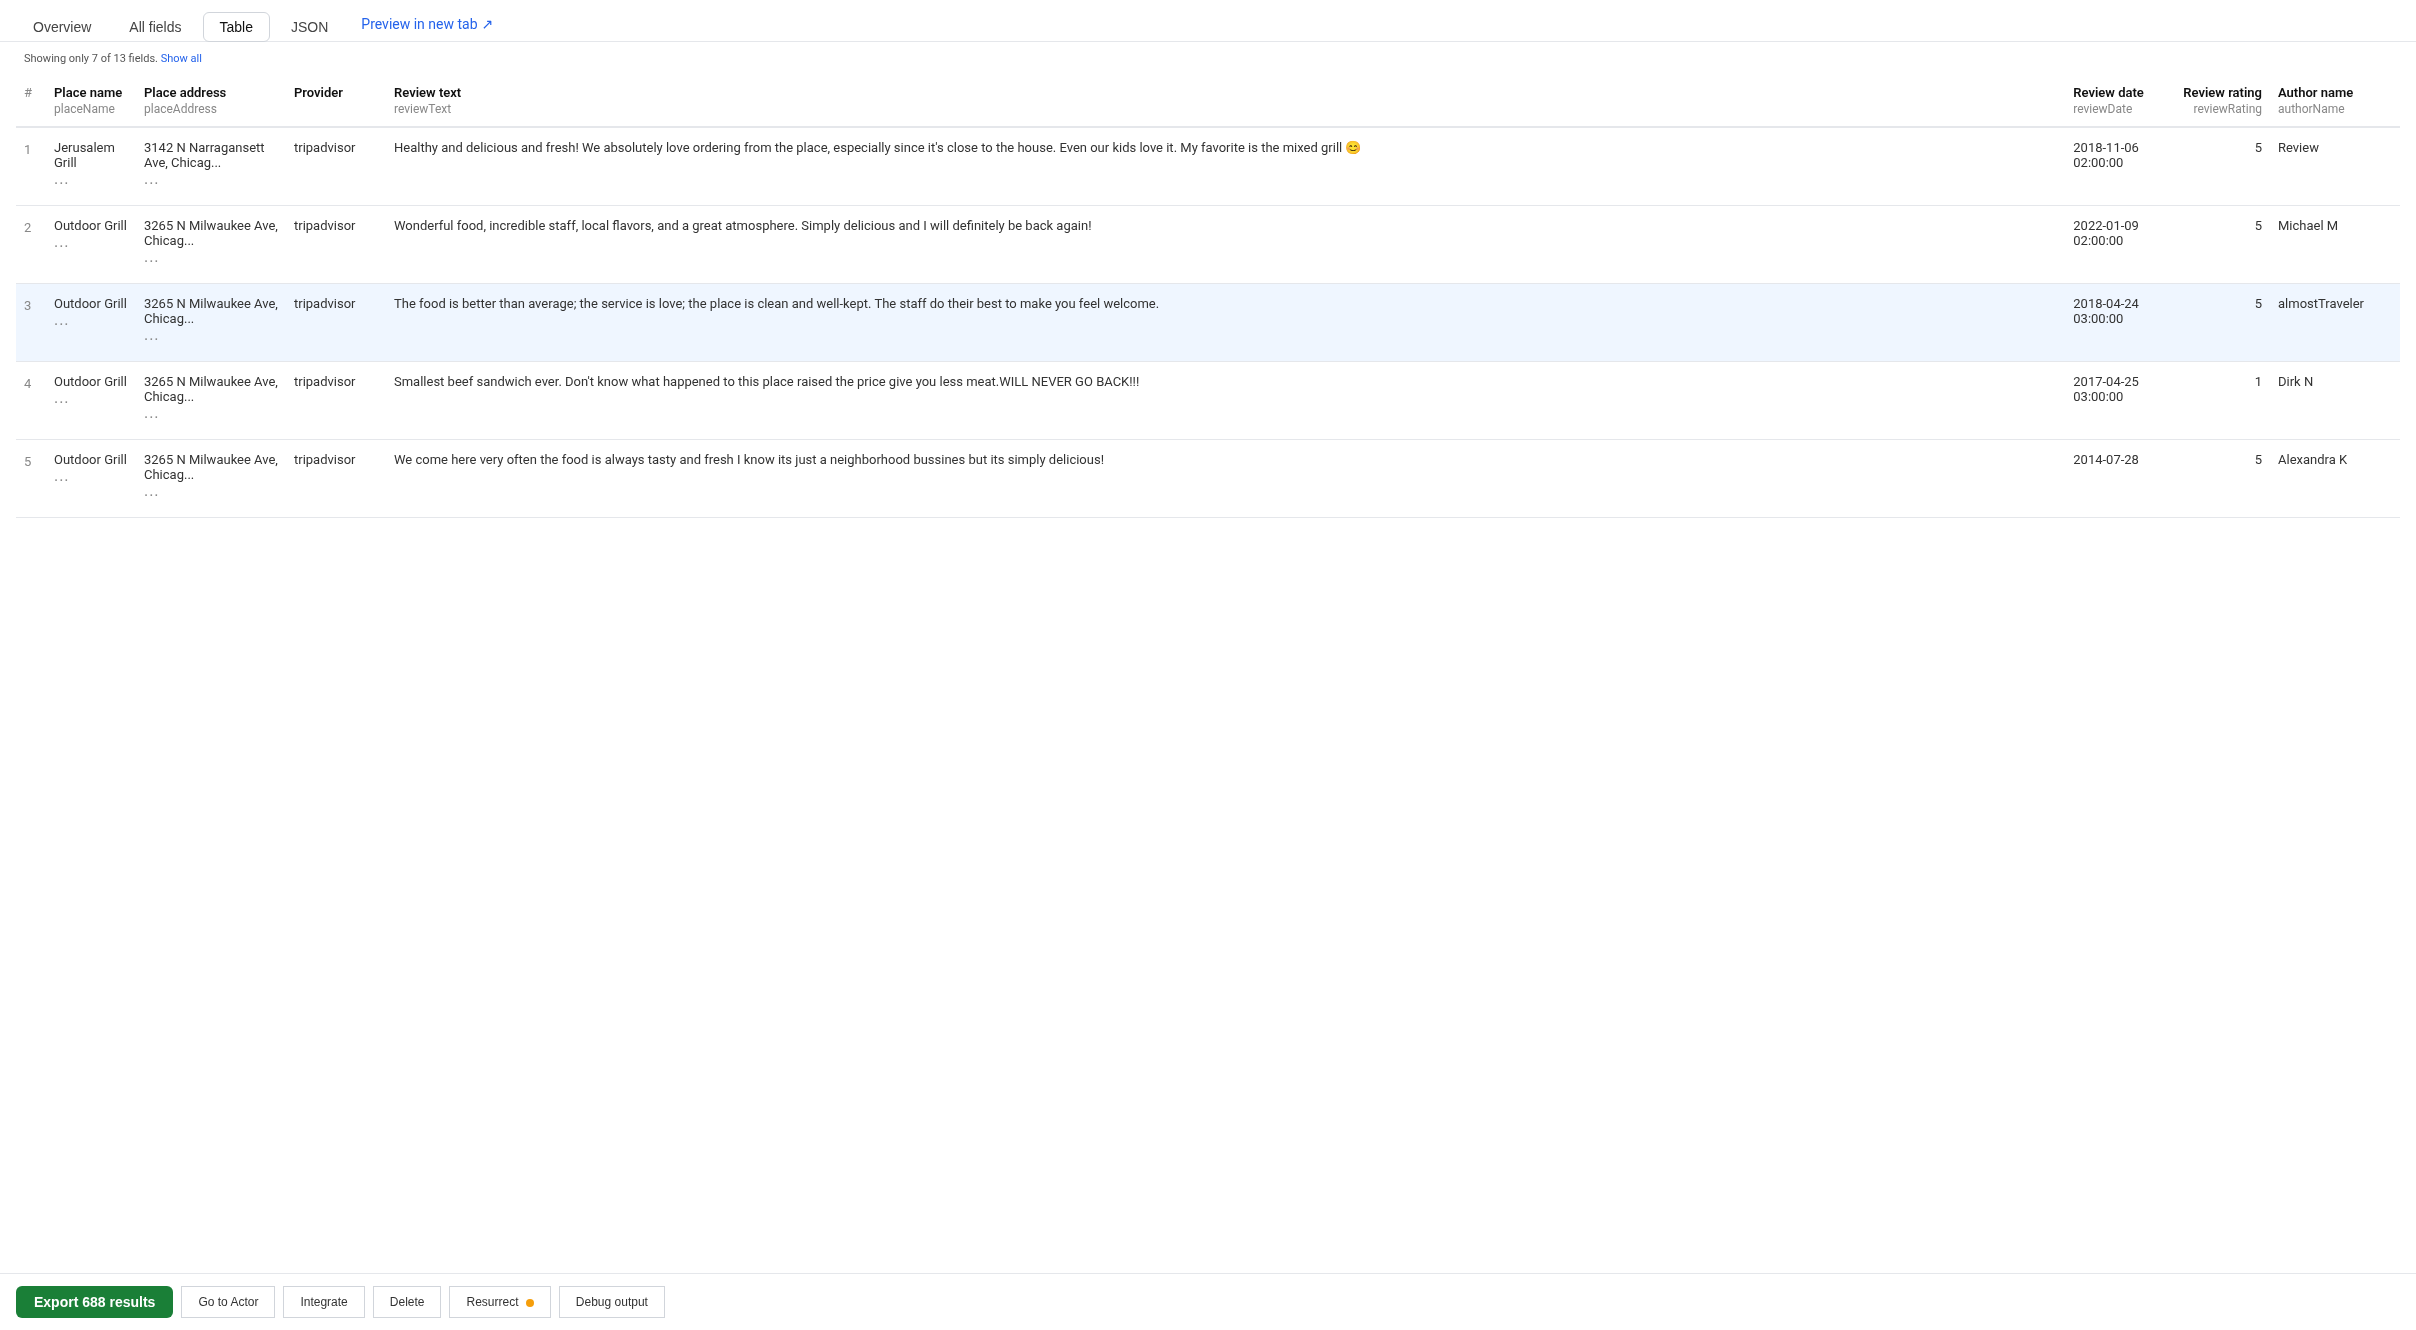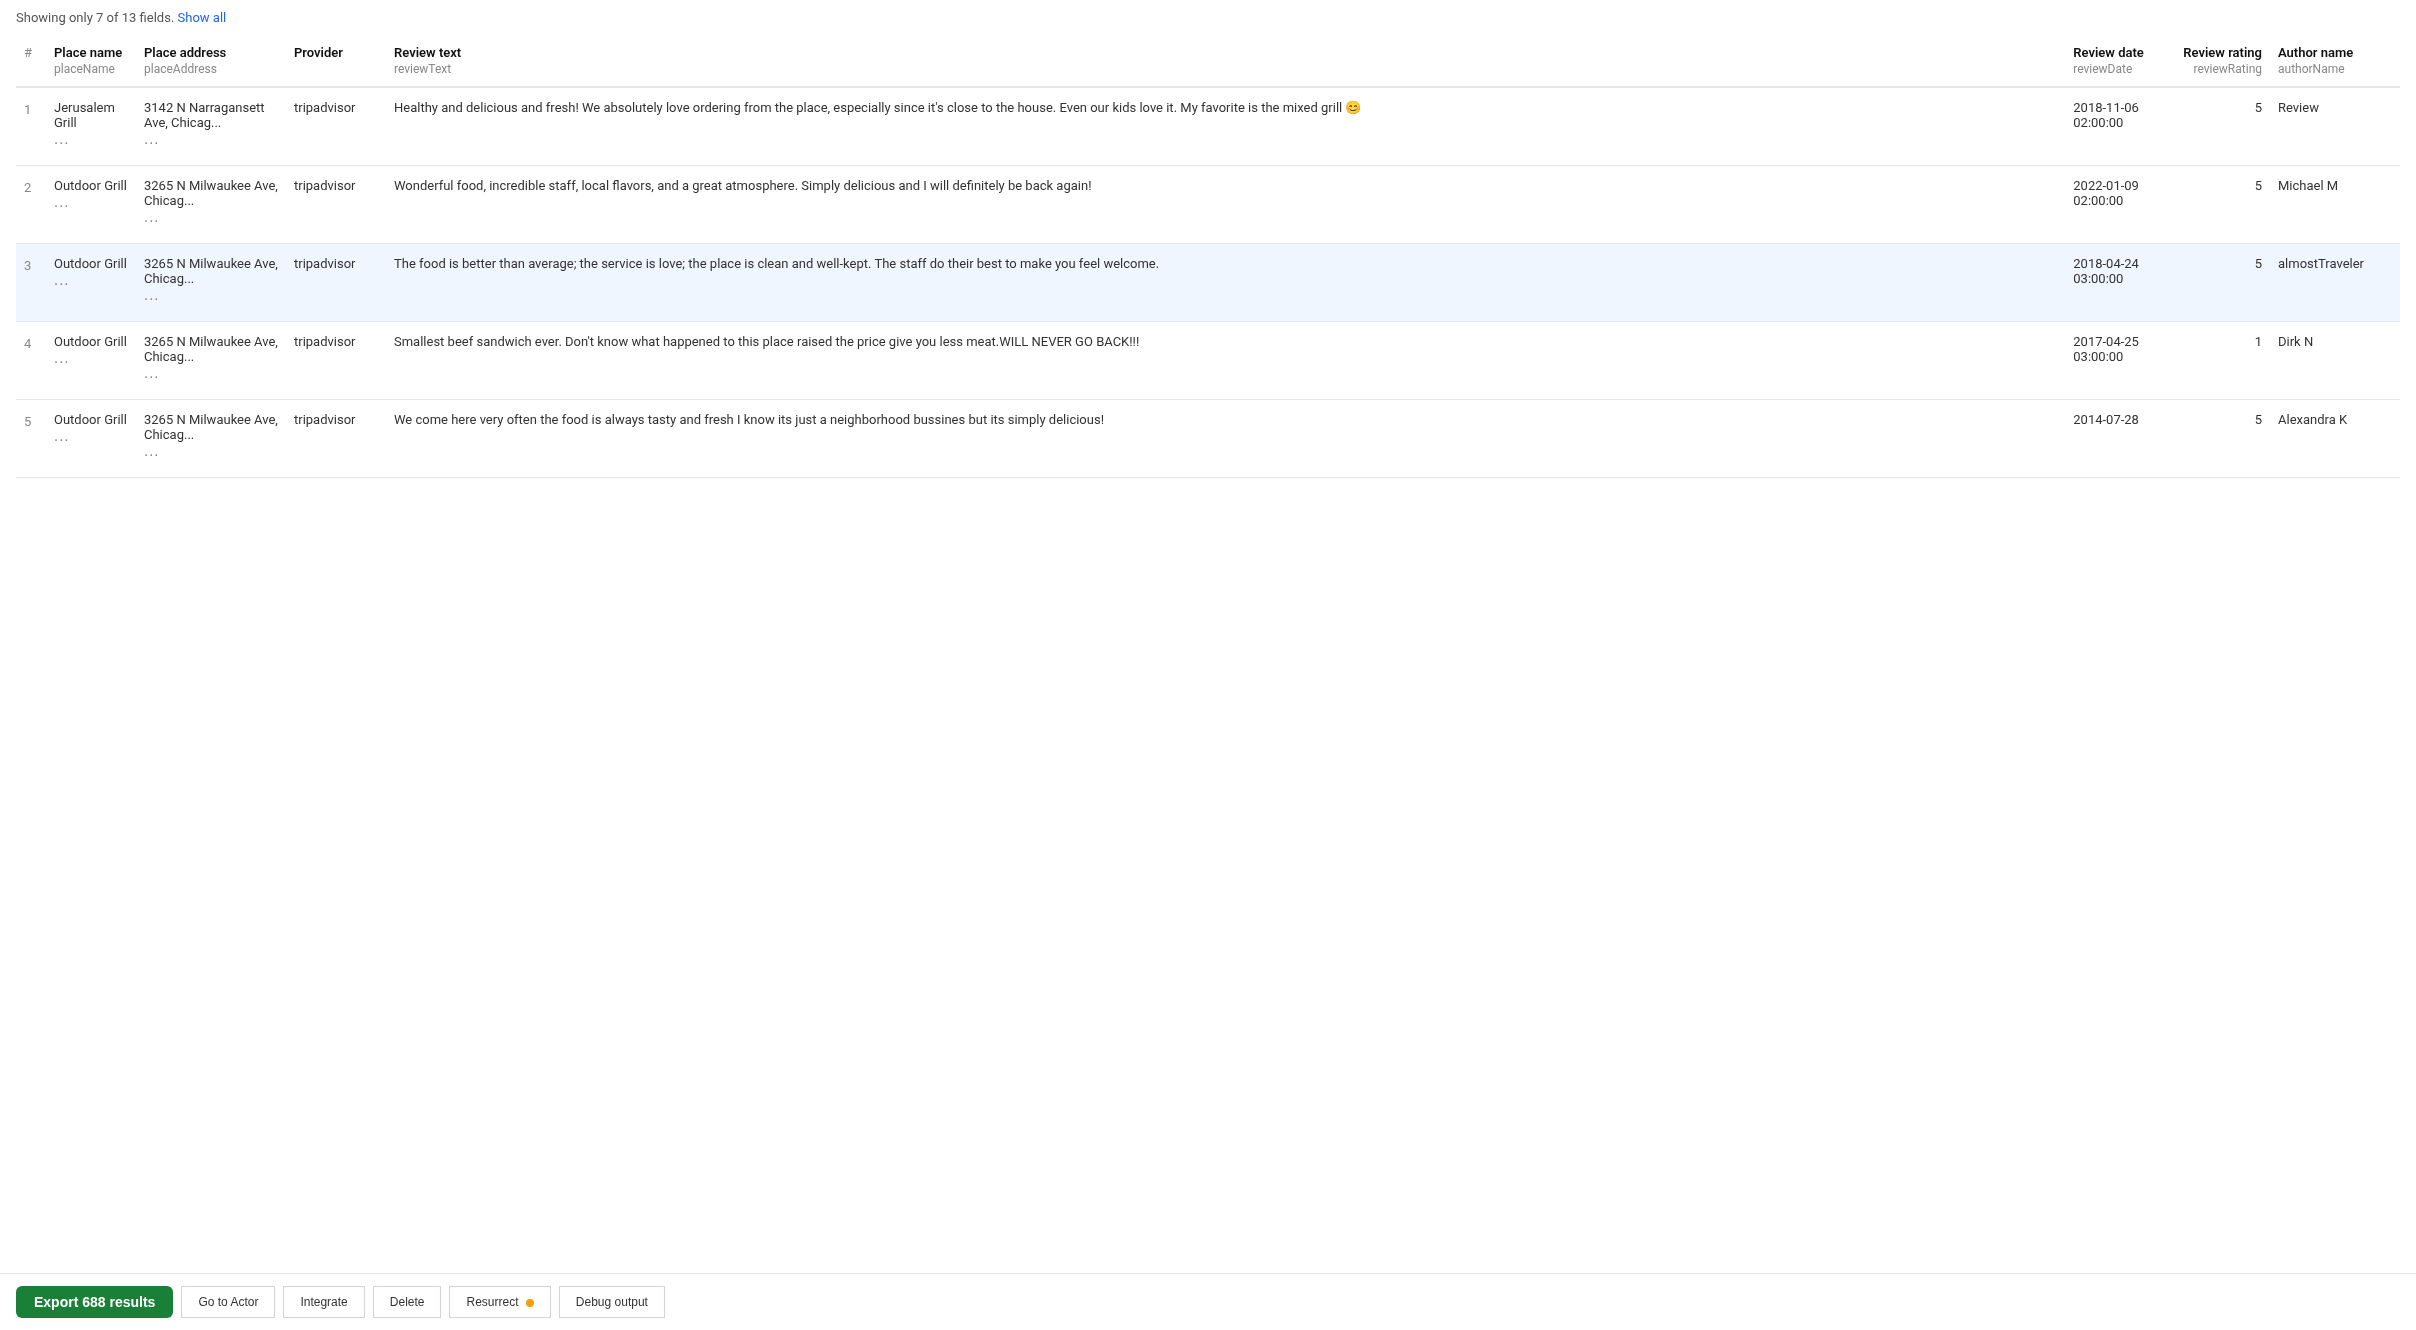--- a/index.html
+++ b/index.html
@@ -53,22 +53,22 @@
       text-decoration: none;
       margin-left: 12px;
       display: flex;
       align-items: center;
       gap: 4px;
       padding-bottom: 6px;
     }
 
     
     .fields-bar {
-      padding: 10px 16px;
-      font-size: 13px;
+      padding: 10px 24px;
+      font-size: 11px;
       color: #555;
     }
 
     .fields-bar a {
       color: #2563eb;
       text-decoration: none;
     }
 
     
     .table-container {
@@ -199,20 +199,30 @@
       border-radius: 50%;
       margin-left: 4px;
       vertical-align: middle;
     }
   </style>
 </head>
 <body>
 
 <div class="page-wrapper">
 
+  <div class="tab-bar">
+    <button class="tab-btn">Overview</button>
+    <button class="tab-btn">All fields</button>
+    <button class="tab-btn active">Table</button>
+    <button class="tab-btn">JSON</button>
+    <a class="preview-link" href="#">
+      <span>Preview in new tab</span>
+      <span>↗</span>
+    </a>
+  </div>
 
   <div class="fields-bar">
     <span>Showing only 7 of 13 fields.</span>
     <a href="#">Show all</a>
   </div>
 
   <div class="table-container">
     <table>
       <thead>
         <tr>

